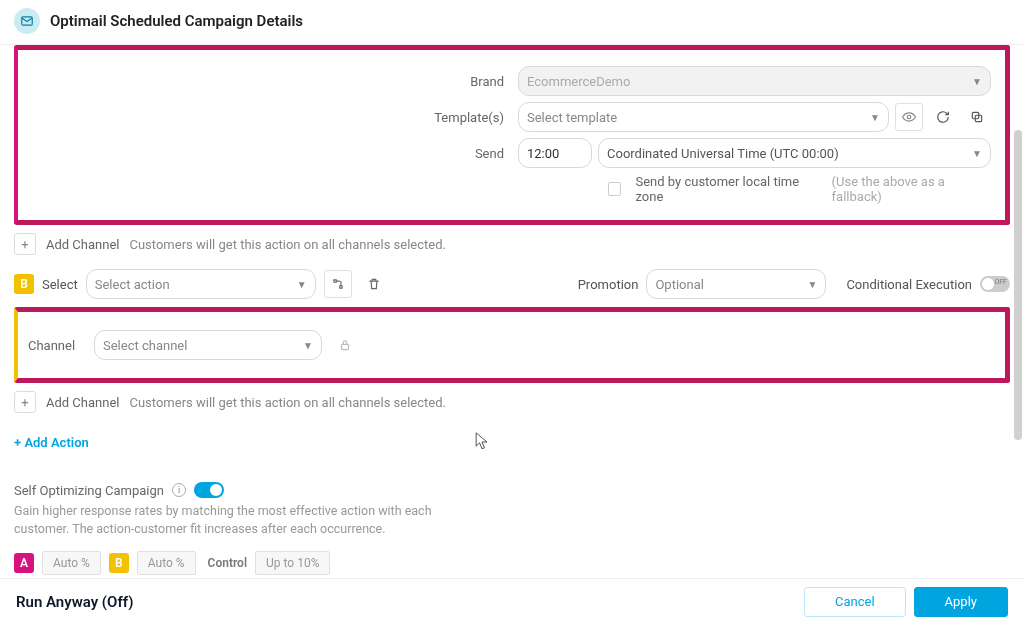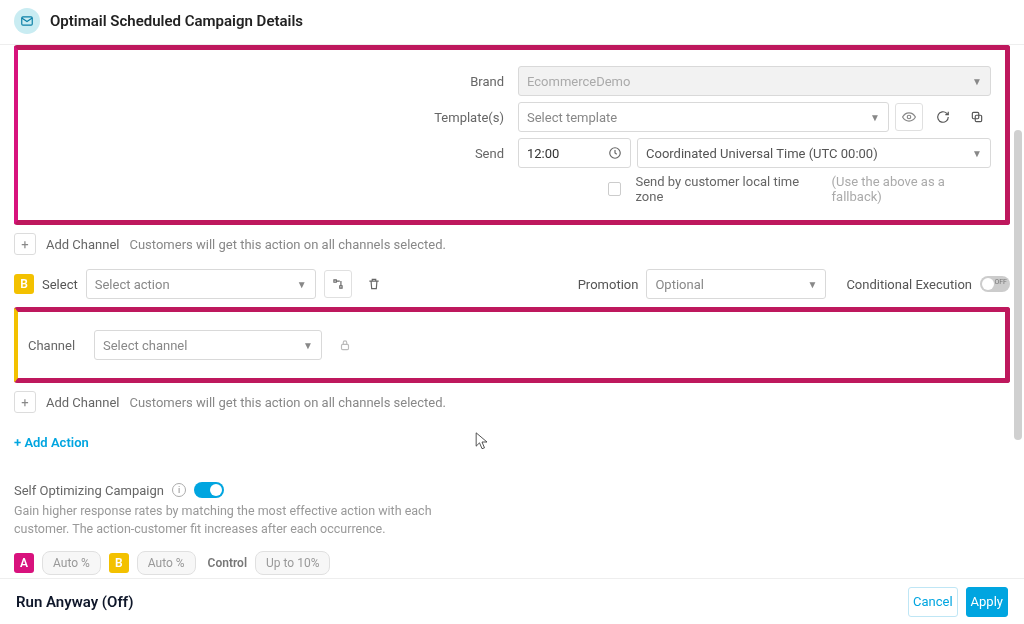--- a/index.html
+++ b/index.html
@@ -56,21 +56,21 @@
     font-size: 13px;
   }
   .form-ctrl {
     flex: 1;
     display: flex;
     align-items: center;
     gap: 6px;
   }
   .select, .text-input, .time-input {
     border: 1px solid #d9d9d9;
-    border-radius: 3px;
+    border-radius: 11px;
     background: #fff;
     height: 30px;
     font-size: 13px;
     color: #888;
     padding: 0 8px;
     display: flex;
     align-items: center;
     justify-content: space-between;
     cursor: pointer;
     gap: 33px;
@@ -125,34 +125,34 @@
   .toggle.on .knob { left: 16px; }
   .toggle.off-label::after {
     content: "OFF"; position: absolute; right: 3px; top: 2px; font-size: 7px; color: #777;
   }
   .add-action-link { color: #00a5e0; font-weight: 600; cursor: pointer; font-size: 13px; margin: 8px 0 18px 0; display: inline-block; }
   .section-title-row { display: flex; align-items: center; gap: 8px; margin-top: 14px; }
   .section-title { color: #666; font-size: 13px; }
   .section-desc { color: #999; font-size: 12.5px; margin-top: 4px; max-width: 430px; line-height: 1.4; }
   .opt-row { display:flex; align-items:center; gap:8px; margin-top: 14px; }
   .chip {
-    border: 1px solid #e0e0e0; border-radius: 8px; background: #f7f7f7;
+    border: 1px solid #e0e0e0; border-radius: 2px; background: #f7f7f7;
     padding: 4px 10px; font-size: 12px; color: #999;
   }
   .footer {
     position: absolute; bottom: 0; left:0; right:0; height: 46px;
     border-top: 1px solid #eee;
     display: flex; align-items: center; justify-content: space-between;
     padding: 0 16px;
     background: #fff;
   }
   .footer-left { color: #0f172a; font-weight: 600; font-size: 15px; }
   .footer-right { display: flex; gap: 8px; }
   .btn {
-    height: 30px; padding: 0 4px; border-radius: 3px; font-size: 13px; cursor: pointer;
+    height: 30px; padding: 0 30px; border-radius: 3px; font-size: 13px; cursor: pointer;
     display: flex; align-items: center;
   }
   .btn.cancel { background: #fff; border: 1px solid #bfe6f5; color: #00a5e0; }
   .btn.apply { background: #00a5e0; border: 1px solid #00a5e0; color: #fff; }
   .fake-scrollbar {
     position: absolute; right: 2px; top: 130px; width: 8px; height: 310px;
     background: #d0d0d0; border-radius: 4px;
   }
   .cursor {
     position: absolute;
@@ -213,21 +213,21 @@
           <svg class="icon-svg" viewBox="0 0 24 24" fill="none" stroke="#555" stroke-width="2">
               <rect x="9" y="9" width="11" height="11" rx="2"></rect>
               <rect x="4" y="4" width="11" height="11" rx="2"></rect>
             </svg>
         </div>
       </div>
     </div>
     <div class="form-row">
       <div class="form-label">Send</div>
       <div class="form-ctrl">
-        <div class="time-input" style="width:113px;justify-content:space-between;color:#333">
+        <div class="time-input" style="width:74px;justify-content:space-between;color:#333">
           <span>12:00</span>
           <svg class="icon-svg" viewBox="0 0 24 24" fill="none" stroke="#666" stroke-width="2">
               <circle cx="12" cy="12" r="9"></circle>
               <path d="M12 7v5l3 2"></path>
             </svg>
         </div>
         <div class="select" style="flex:1;color:#555">
           <span>Coordinated Universal Time (UTC 00:00)</span>
           <span class="caret">▼</span>
         </div>

